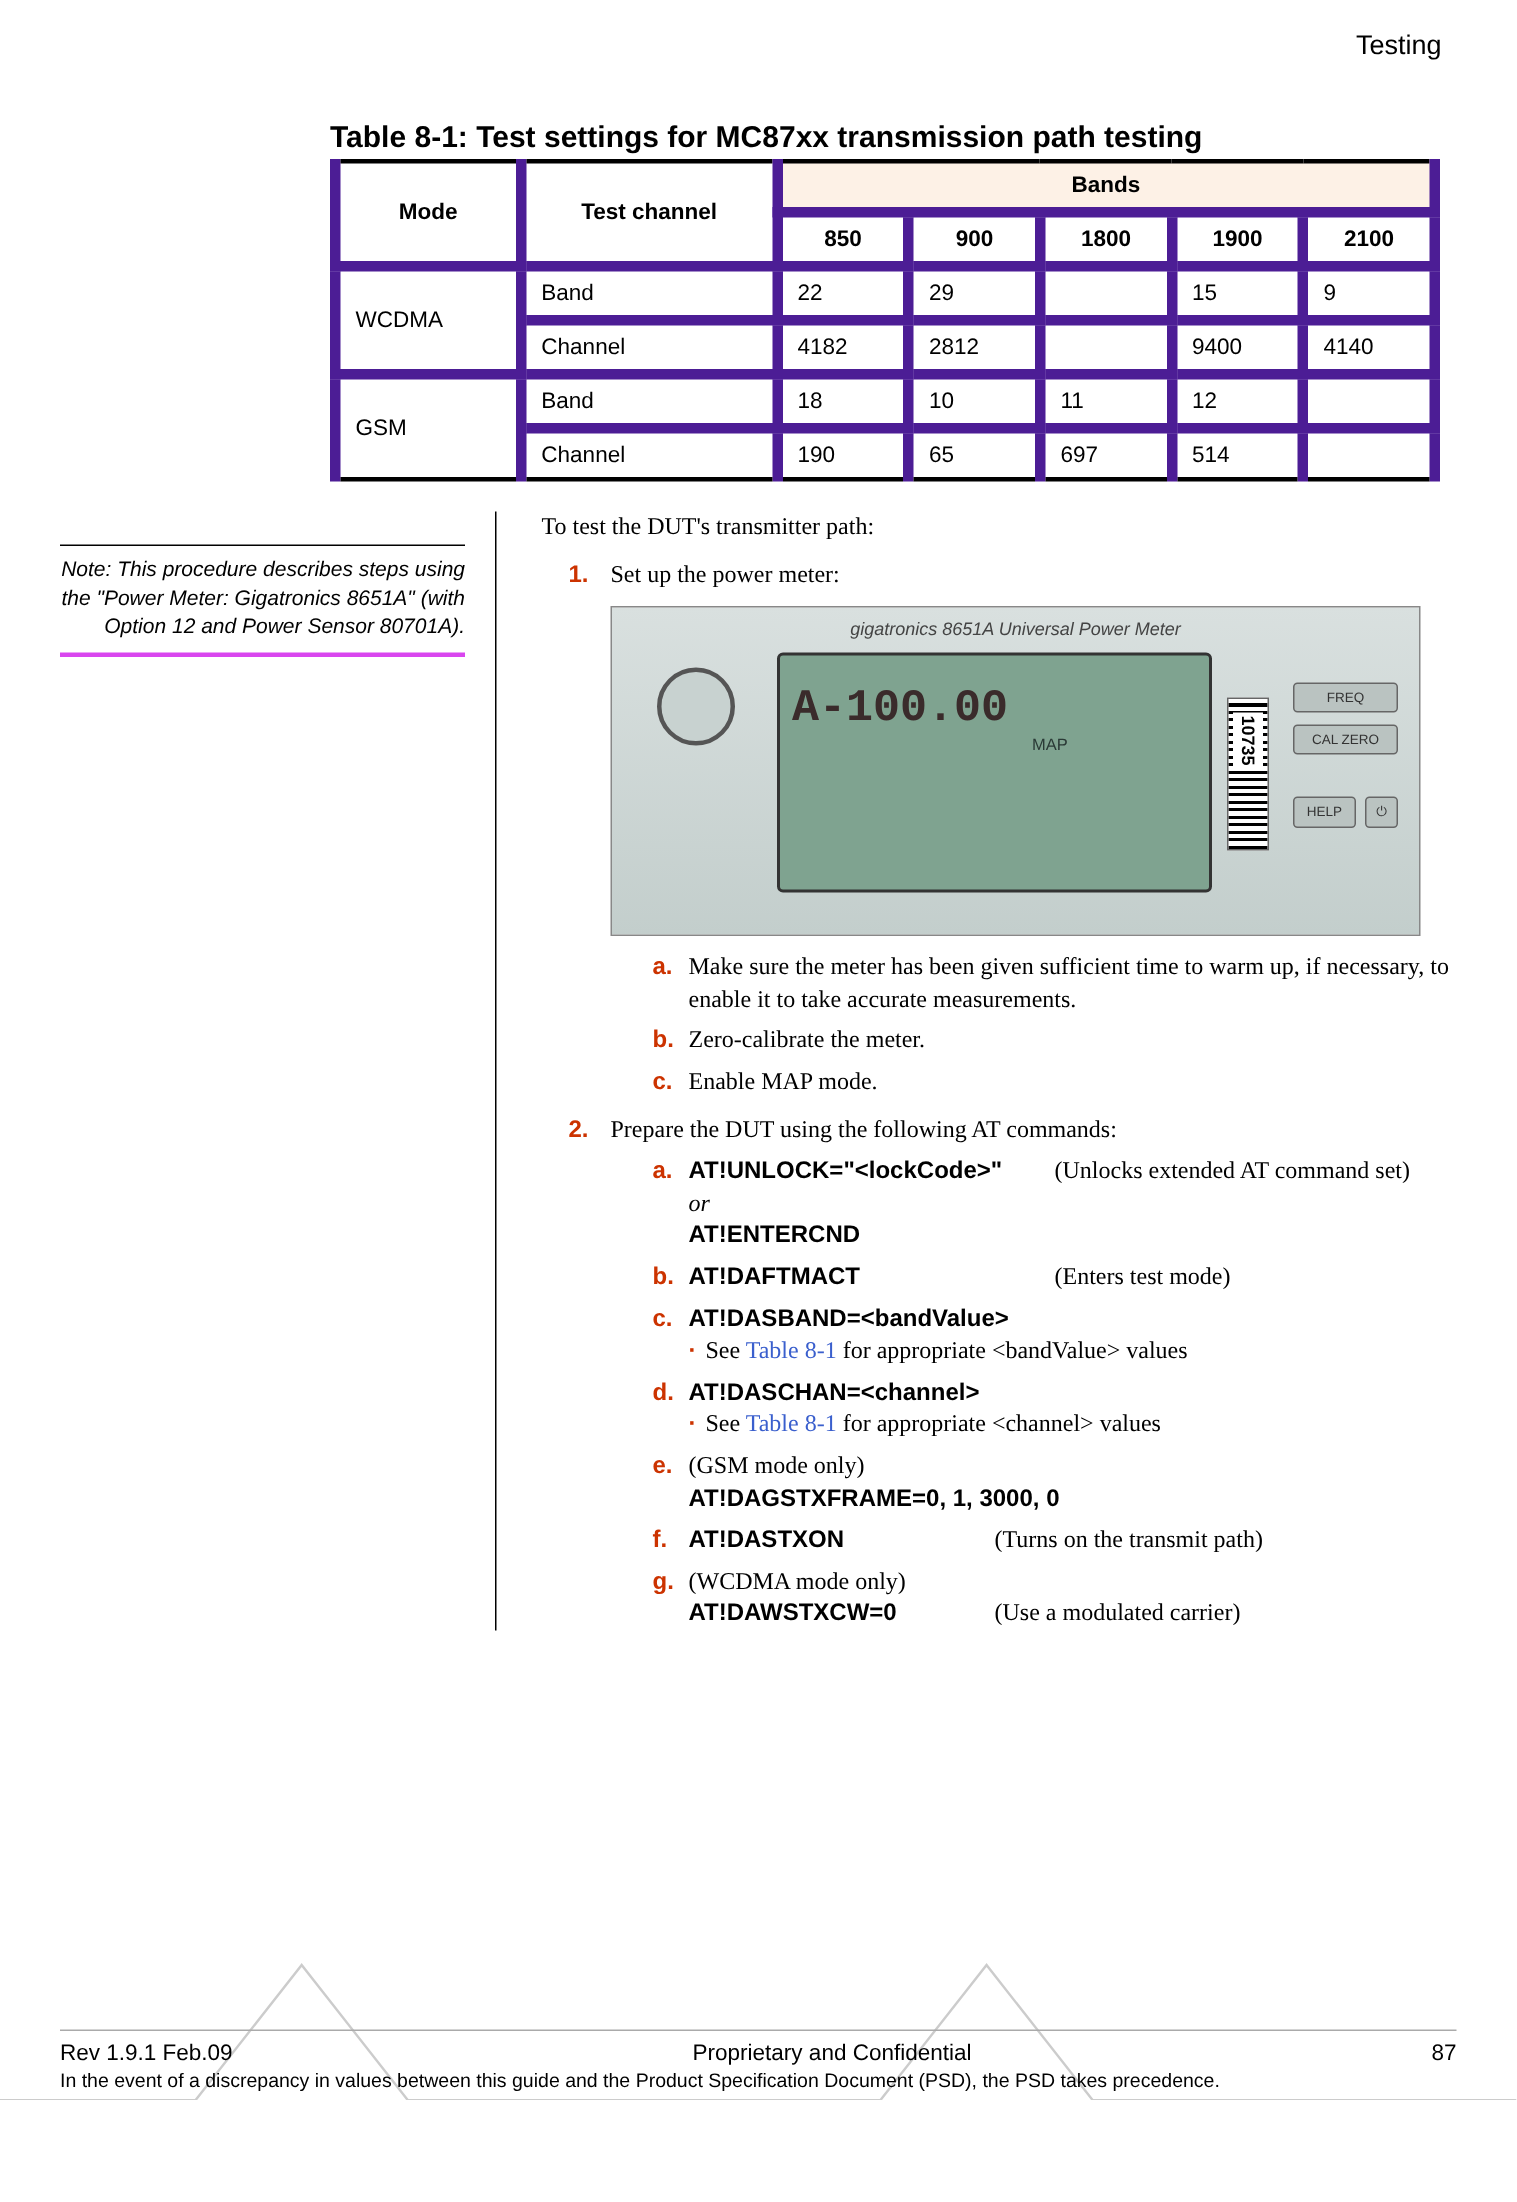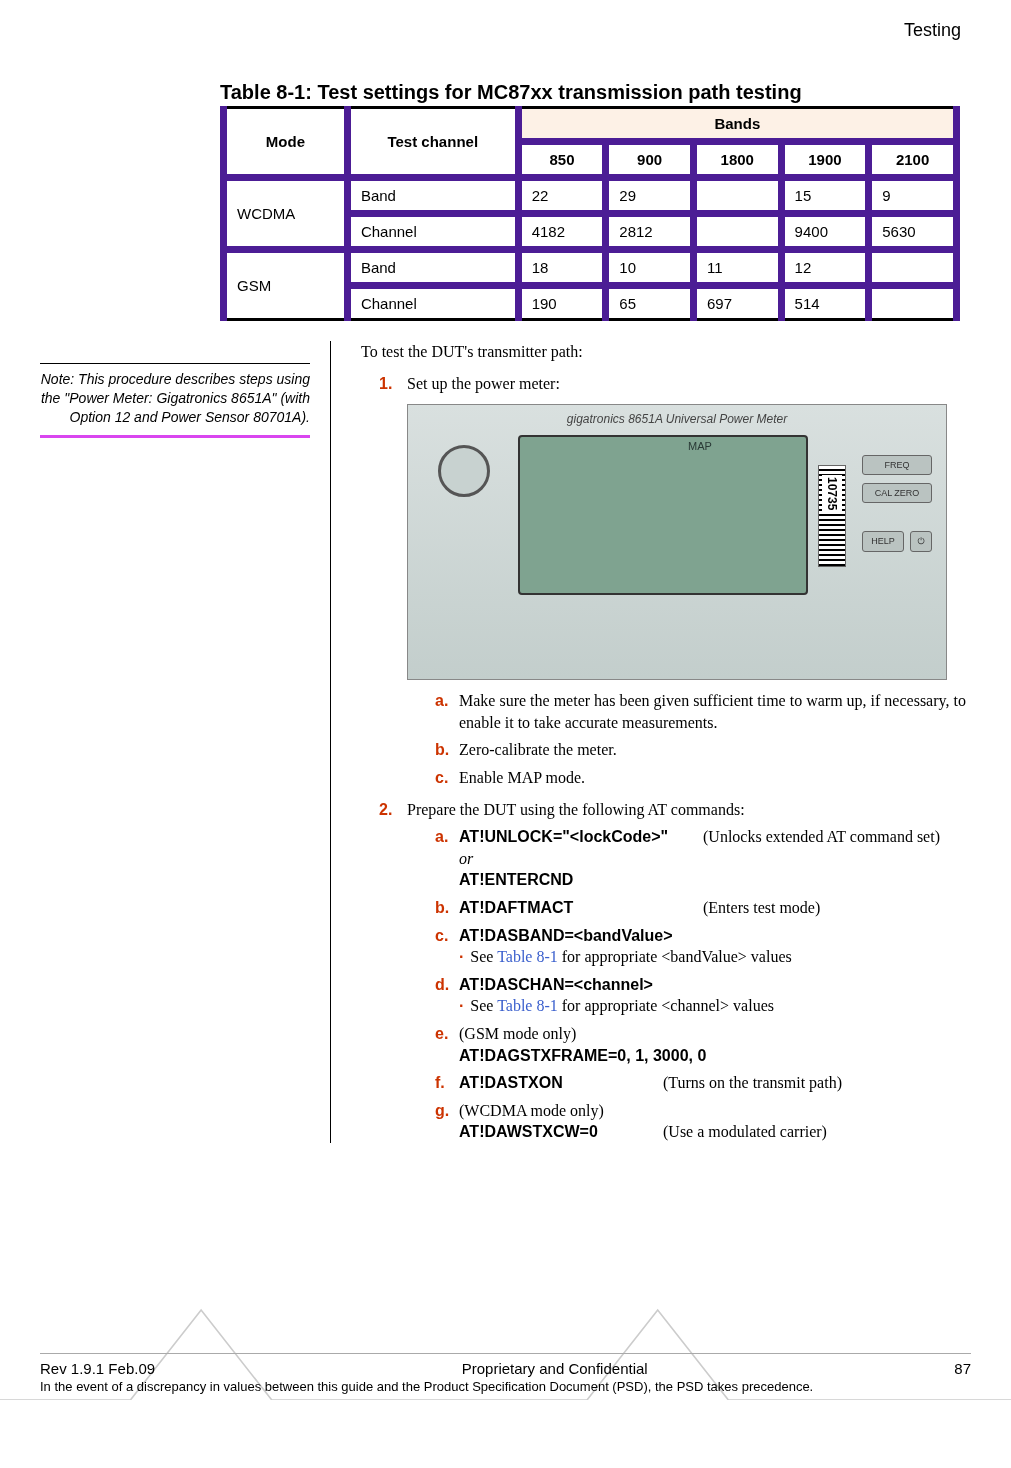--- a/index.html
+++ b/index.html
@@ -128,21 +128,21 @@
   .linkref { color: #3a5fcd; }
   .em { font-style: italic; }
   .bullet-dot {
     color: #cc3300;
     font-family: Arial, sans-serif;
     font-weight: bold;
     margin-right: 6px;
   }
   .meter-image {
     margin: 10px 0 10px 0;
-    width: 540px; height: 276px;
+    width: 540px; height: 220px;
     background: linear-gradient(180deg,#d9e0df 0%, #c3cecc 100%);
     border: 1px solid #888;
     position: relative;
     box-sizing: border-box;
   }
   .meter-top {
     position:absolute; top:6px; left:0; right:0; text-align:center;
     font-family: Arial, sans-serif; font-size:12px; color:#444;
     font-style: italic;
   }
@@ -233,21 +233,21 @@
         <td></td>
         <td>15</td>
         <td>9</td>
       </tr>
       <tr>
         <td>Channel</td>
         <td>4182</td>
         <td>2812</td>
         <td></td>
         <td>9400</td>
-        <td>5630</td>
+        <td>4140</td>
       </tr>
       <tr>
         <td rowspan="2" class="botborder">GSM</td>
         <td>Band</td>
         <td>18</td>
         <td>10</td>
         <td>11</td>
         <td>12</td>
         <td></td>
       </tr>
@@ -273,20 +273,21 @@
       <ol class="numlist">
         <li>
           <span class="num-marker">1.</span>
           <div class="txt">
             <span>Set up the power meter:</span>
 
             <div class="meter-image">
               <div class="meter-top">gigatronics    8651A    Universal  Power  Meter</div>
               <div class="meter-knob"></div>
               <div class="meter-screen">
+                <div class="meter-reading">A-100.00</div>
                 <div style="font-size:11px;margin-top:-4px;margin-left:160px;">MAP</div>
               </div>
               <div class="meter-barcode"></div>
               <div class="meter-barcode-num">10735</div>
               <div class="meter-btncol">
                 <div class="meter-btn">FREQ</div>
                 <div class="meter-btn">CAL ZERO</div>
                 <div style="height:20px;"></div>
                 <div style="display:flex; gap:6px;">
                   <div class="meter-btn" style="flex:1">HELP</div>

